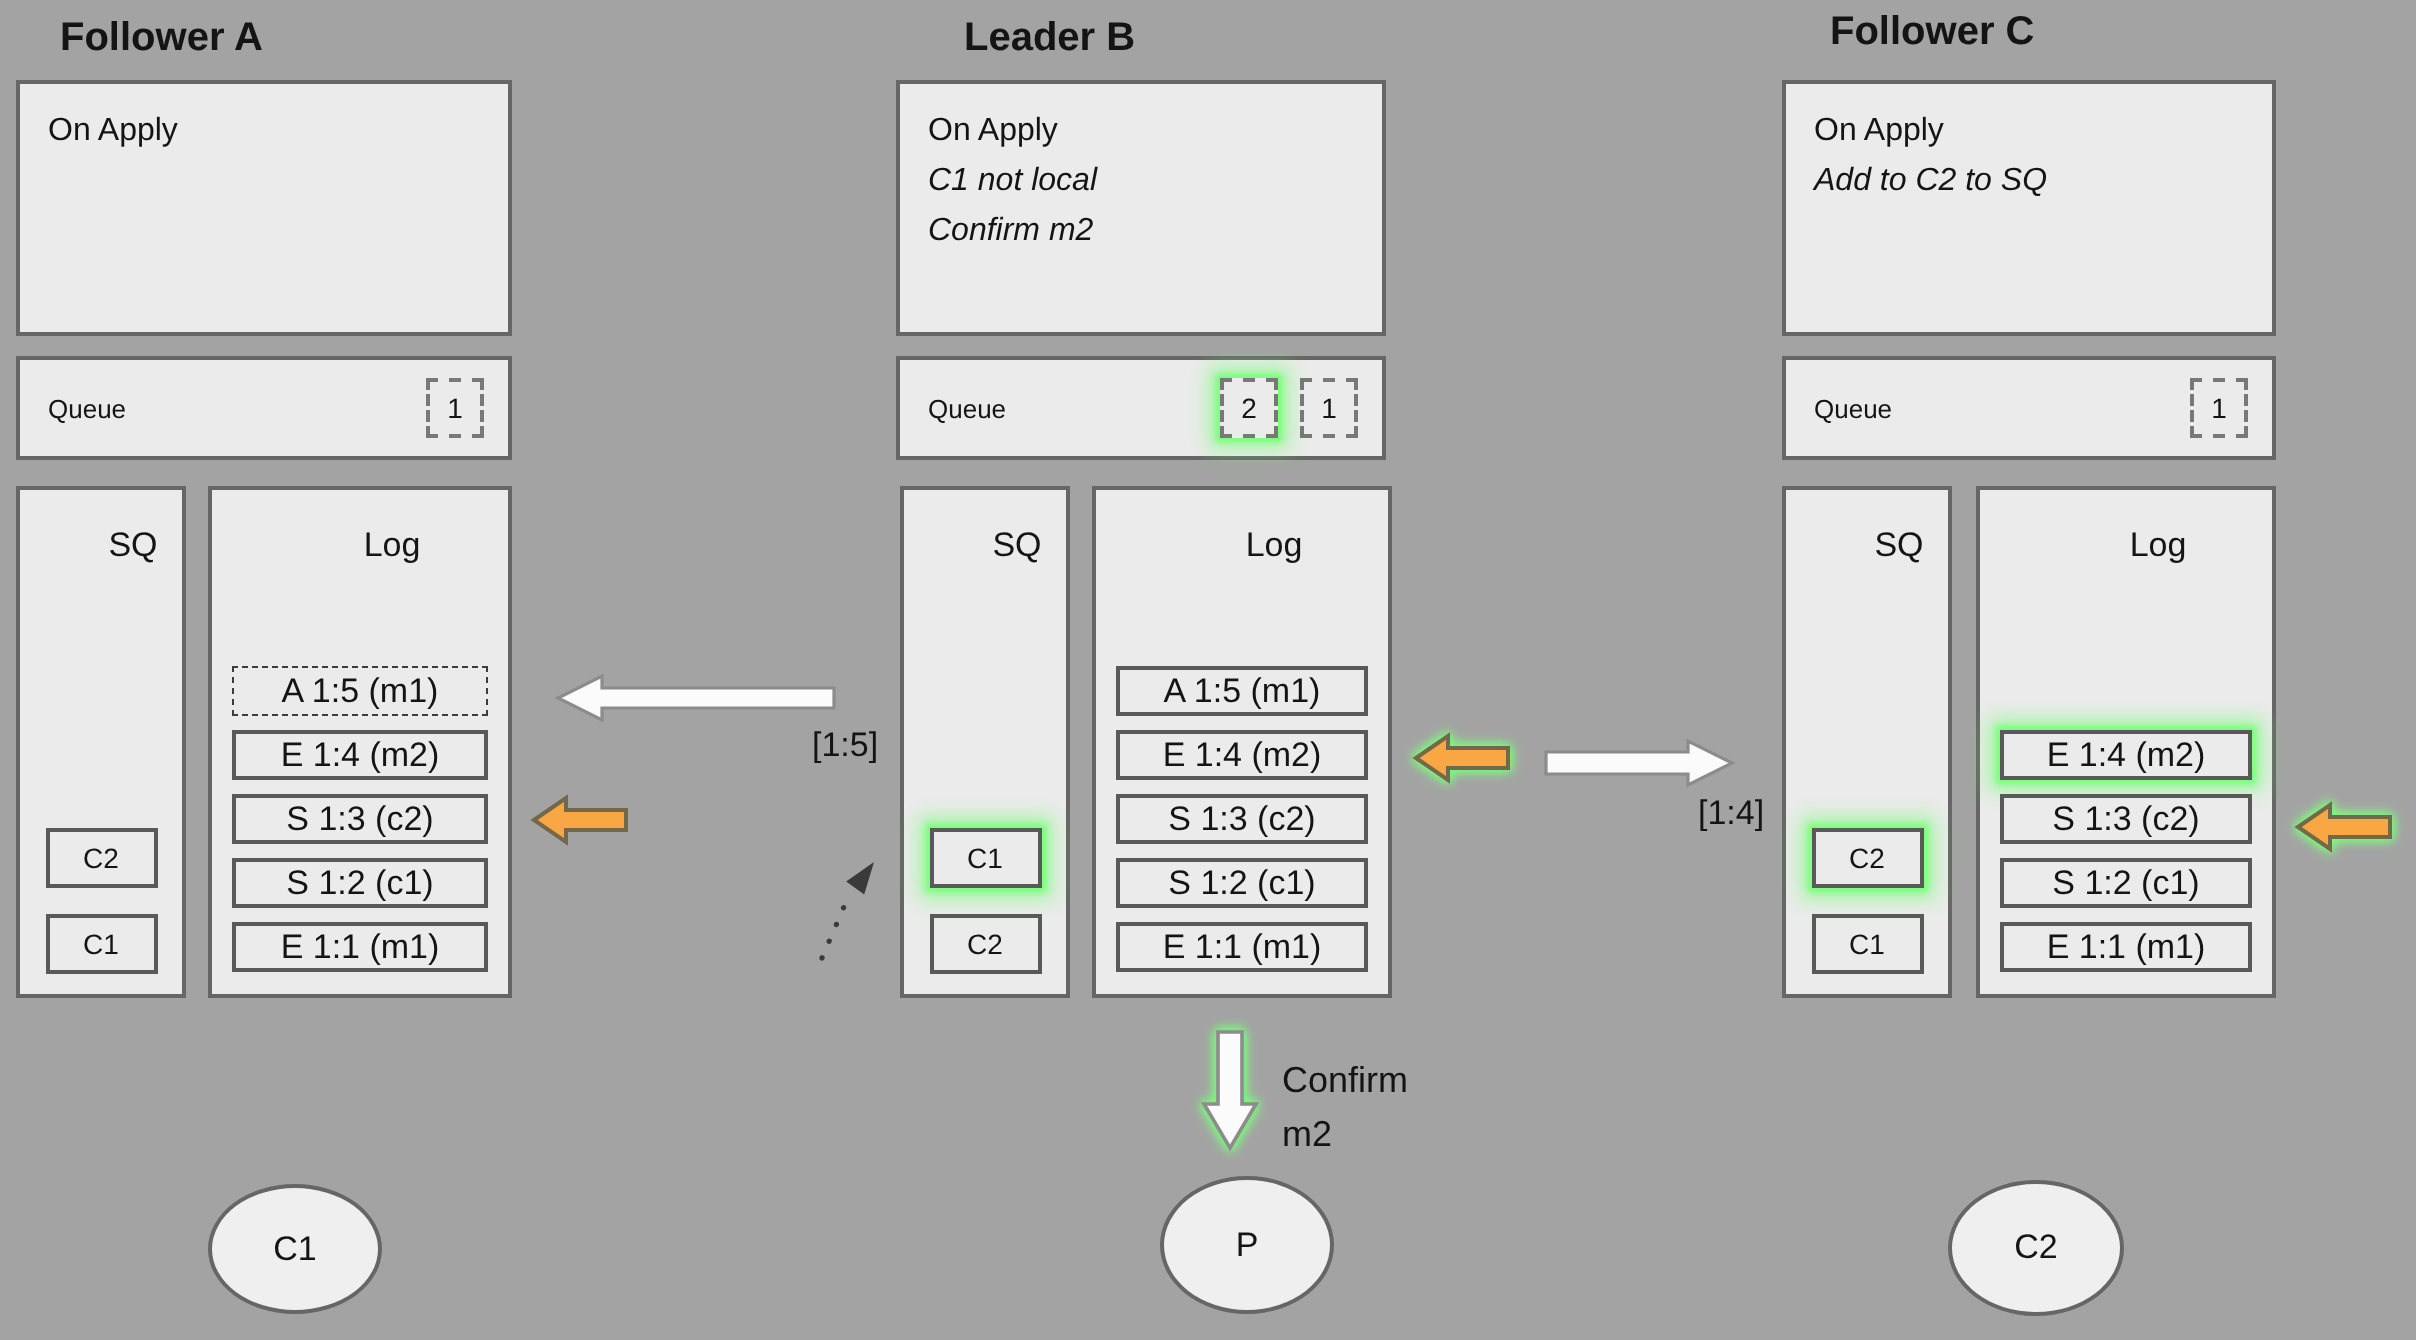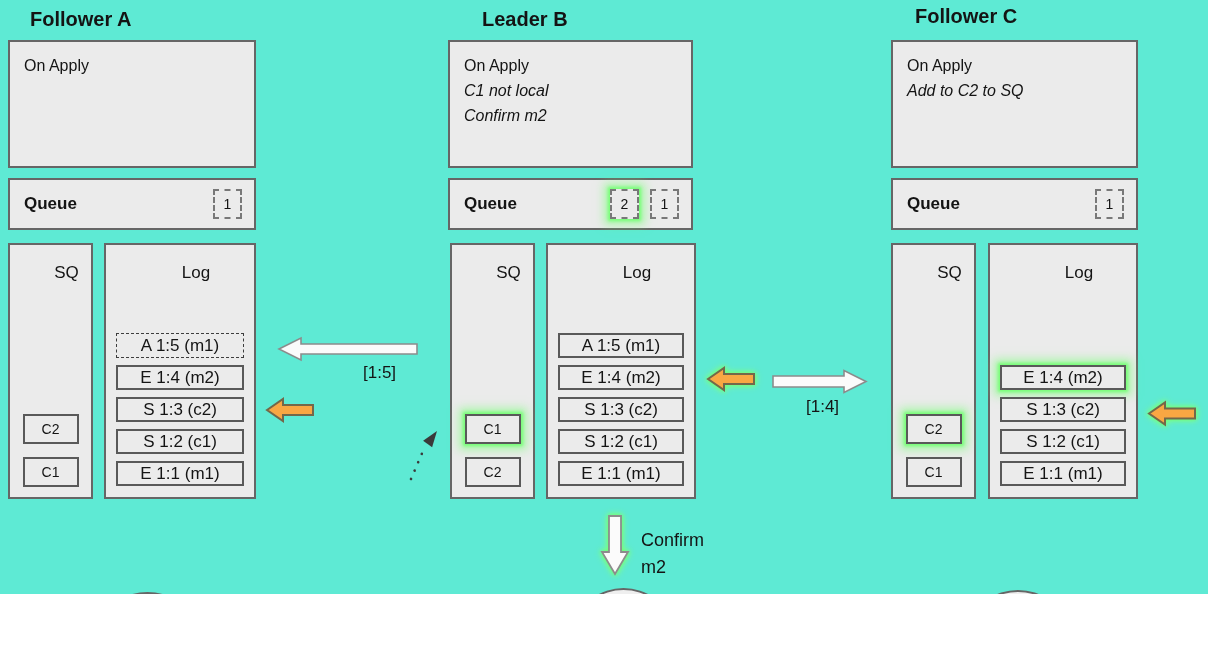--- a/index.html
+++ b/index.html
@@ -1,40 +1,40 @@
 <!DOCTYPE html>
 <html><head>
 <meta charset="utf-8">
 <style>
   html,body{margin:0;padding:0;background:#fff;}
-  .canvas{position:relative;width:1208px;height:594px;background:#5eead4;
+  .canvas{position:relative;width:1208px;height:670px;background:#a3a3a3;
           font-family:"Liberation Sans",sans-serif;color:#141414;overflow:hidden;}
   .node-title{position:absolute;font-size:20px;font-weight:bold;white-space:nowrap;}
   .box{position:absolute;background:#ebebeb;border:2px solid #666;box-sizing:border-box;}
   .on-apply{padding:11px 14px;font-size:16px;line-height:25px;}
   .oa-note{font-style:italic;}
   .queue{display:flex;align-items:center;padding:0 12px 0 14px;}
-  .q-label{font-size:17px;flex:1;font-weight:bold;}
+  .q-label{font-size:13px;flex:1;}
   .q-items{display:flex;gap:11px;}
   .q-item{width:29px;height:30px;border:2px dashed #787878;background:#ebebeb;
           display:flex;align-items:center;justify-content:center;font-size:14px;box-sizing:border-box;}
   .col-label{position:absolute;top:18px;left:16px;width:100%;text-align:center;font-size:17px;}
   .sq-items{position:absolute;left:50%;transform:translateX(-50%);bottom:10px;
             display:flex;flex-direction:column;gap:13px;}
   .sq-item{width:56px;height:30px;border:2px solid #595959;background:#ebebeb;
            display:flex;align-items:center;justify-content:center;font-size:14px;box-sizing:border-box;}
   .log-items{position:absolute;left:10px;right:10px;bottom:11px;
              display:flex;flex-direction:column;gap:7px;text-align:center;}
   .log-entry{height:25px;border:2px solid #595959;background:#ebebeb;
              display:flex;align-items:center;justify-content:center;font-size:17px;box-sizing:border-box;}
   .log-entry.dashed{border:1.5px dashed #3d3d3d;}
   .glow{box-shadow:0 0 3px 2px rgba(116,255,116,.95),0 0 9px 6px rgba(116,255,116,.55);}
   .svg-arrow{position:absolute;display:block;}
   .svg-glow{filter:drop-shadow(0 0 2px #6dff6d) drop-shadow(0 0 3px #86ff86);}
-  .arrow-label{position:absolute;font-size:17px;white-space:nowrap;}
+  .arrow-label{position:absolute;font-size:17px;white-space:nowrap;margin-left:43px;}
   .confirm-text{position:absolute;font-size:18px;line-height:27px;}
   .ellipse{position:absolute;border:2px solid #666;border-radius:50%;background:#efefef;
            display:flex;align-items:center;justify-content:center;font-size:17px;box-sizing:border-box;}
 </style>
 </head>
 <body>
 
 <div class="canvas">
 
   <div class="node-title" style="left:30px;top:8px">Follower A</div>

